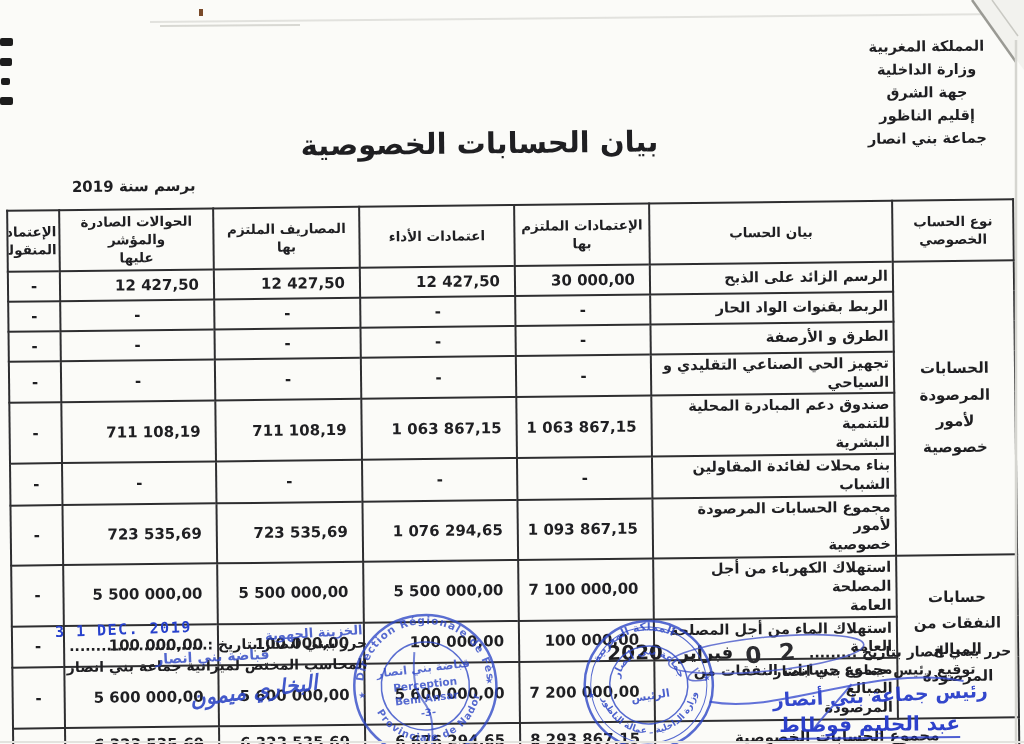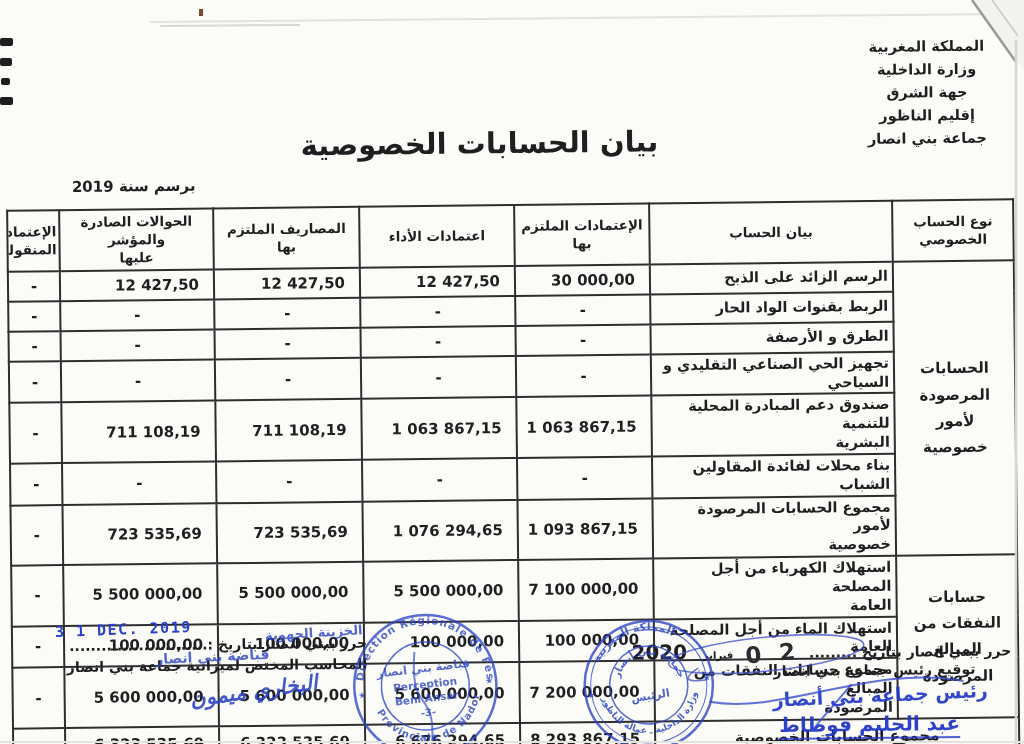--- a/index.html
+++ b/index.html
@@ -45,21 +45,21 @@
   .lf-sign{position:absolute;left:186px;top:676px;direction:rtl;font-size:21px;
            font-weight:bold;font-style:italic;color:#2e47c6;letter-spacing:2px;
            transform:rotate(-7deg);opacity:.9;}
   .stamp-l{position:absolute;left:347px;top:610px;transform:rotate(-6deg);}
 
   
   .rf-line1{position:absolute;right:16px;top:640px;direction:rtl;font-size:14px;font-weight:bold;}
   .rf-dots{letter-spacing:1px;}
   .hand-day{display:inline-block;font-size:23px;font-weight:bold;letter-spacing:5px;
             transform:rotate(-5deg);position:relative;top:3px;color:#2c2c30;margin:0 4px;}
-  .hand-month{font-size:10px;font-weight:bold;margin:0 3px;}
+  .hand-month{font-size:18px;font-weight:bold;margin:0 3px;}
   .hand-year{font-size:20px;font-weight:bold;margin:0 8px;}
   .rf-line2{position:absolute;right:52px;top:666px;direction:rtl;font-size:14px;font-weight:bold;}
   .rf-stamp-line{position:absolute;right:40px;top:688px;direction:rtl;font-size:19px;
                  font-weight:bold;color:#2338c9;transform:rotate(-2deg);opacity:.92;}
   .rf-name{position:absolute;right:68px;top:716px;direction:rtl;font-size:20px;font-weight:bold;
            color:#2338c9;border-bottom:2.5px solid rgba(35,56,201,.85);padding-bottom:1px;opacity:.95;}
   .stamp-r{position:absolute;left:578px;top:619px;transform:rotate(-8deg);}
   .ellipse-ov{position:absolute;right:150px;top:632px;pointer-events:none;}
   .swoosh-ov{position:absolute;right:36px;top:666px;pointer-events:none;}
 

